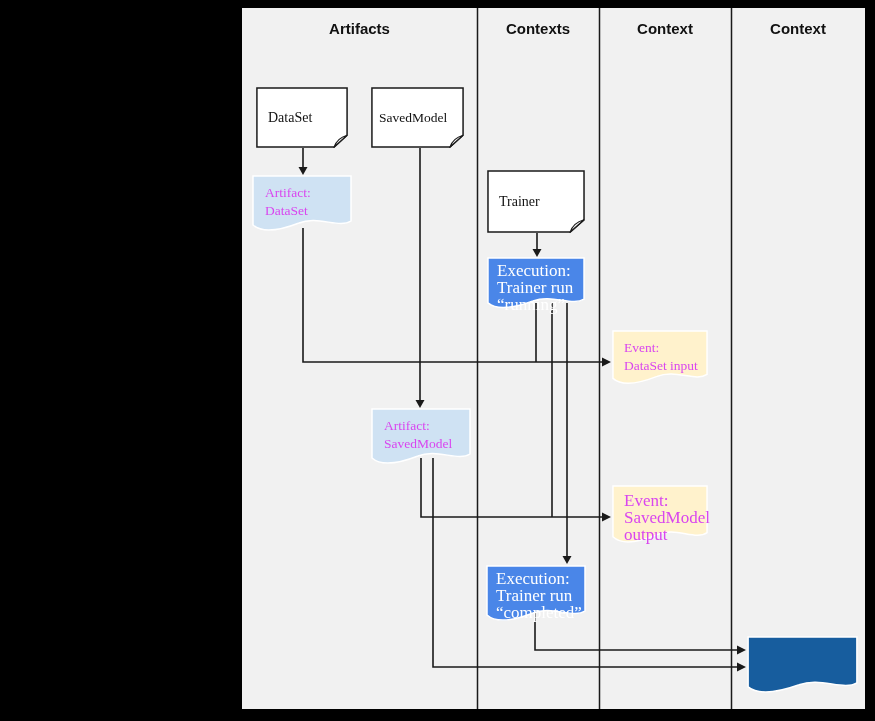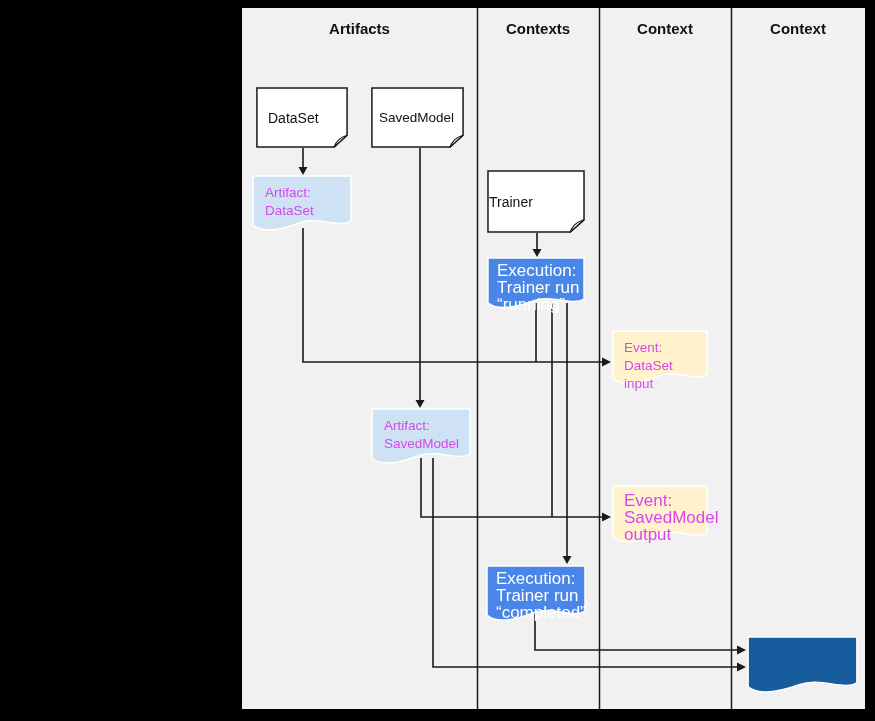--- a/index.html
+++ b/index.html
@@ -17,21 +17,21 @@
   }
   .col-header{
     position:absolute;top:17px;height:22px;
     display:flex;align-items:center;justify-content:center;
     font-size:15px;font-weight:bold;color:#111;
   }
   #connectors{position:absolute;left:0;top:0;z-index:2;}
   #connectors line,#connectors path{stroke:#1a1a1a;stroke-width:1.6;fill:none;}
   #connectors polygon{fill:#1a1a1a;stroke:none;}
   #connectors .divider{stroke:#1a1a1a;stroke-width:1.5;}
-  .node{position:absolute;z-index:3;}
+  .node{position:absolute;z-index:3;font-family:Liberation Serif, serif;}
   .node svg.shape{position:absolute;left:0;top:0;width:100%;height:100%;display:block;}
   .node .txt{position:relative;z-index:2;}
   .card .txt{
     height:100%;display:flex;align-items:center;
     font-size:14px;color:#111;box-sizing:border-box;
   }
   .card .txt span{display:block;}
   .wavy .txt{box-sizing:border-box;}
   .wavy .txt span{display:block;font-size:13.5px;line-height:18px;}
   .wavy.three .txt span{font-size:17px;line-height:17px;}
@@ -126,21 +126,21 @@
     <div class="txt" style="padding-left:8px;font-size:13.5px;">
       <span>SavedModel</span>
     </div>
   </div>
 
   <div class="node card" style="left:487px;top:170px;width:98px;height:63px;">
     <svg class="shape" viewBox="0 0 100 62" preserveAspectRatio="none">
       <path class="card-outline" d="M1,1 H99 V49 L85,61 H1 Z" fill="#ffffff"></path>
       <path class="fold" d="M85,61 Q88,52 99,49 L85,61 Z"></path>
     </svg>
-    <div class="txt" style="padding-left:2px;">
+    <div class="txt" style="padding-left:12px;">
       <span>Trainer</span>
     </div>
   </div>
 
   <div class="node wavy dark-text" style="left:252px;top:175px;width:100px;height:60px;">
     <svg class="shape" viewBox="0 0 100 60" preserveAspectRatio="none">
       <path class="wavy-path" d="M1,1 H99 V46 C87,54 66,40 47,48 C29,55 11,59 1,50 Z" fill="#cfe2f3"></path>
     </svg>
     <div class="txt" style="padding:9px 6px 0 13px;">
       <span>Artifact:</span>

